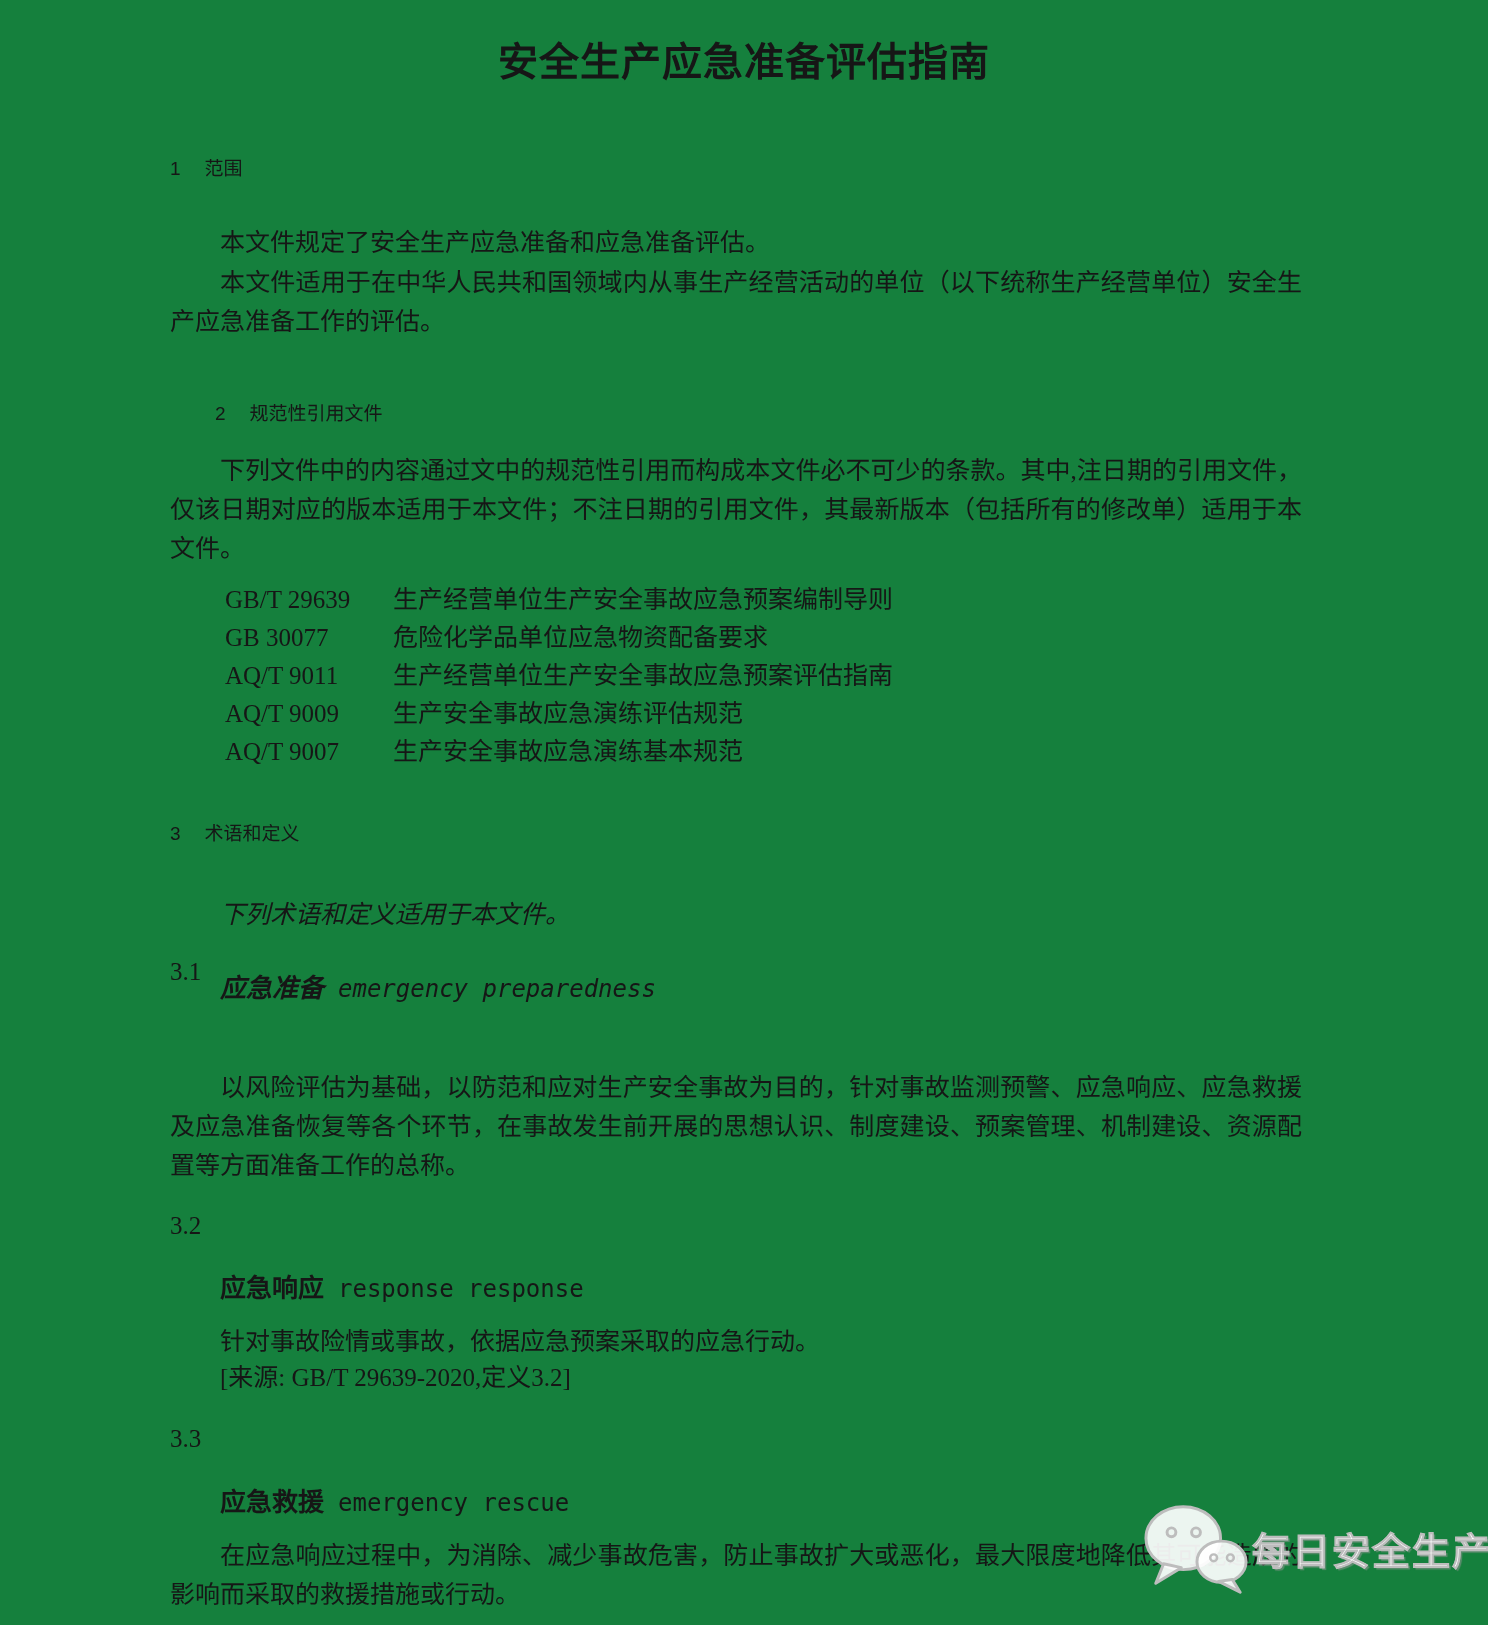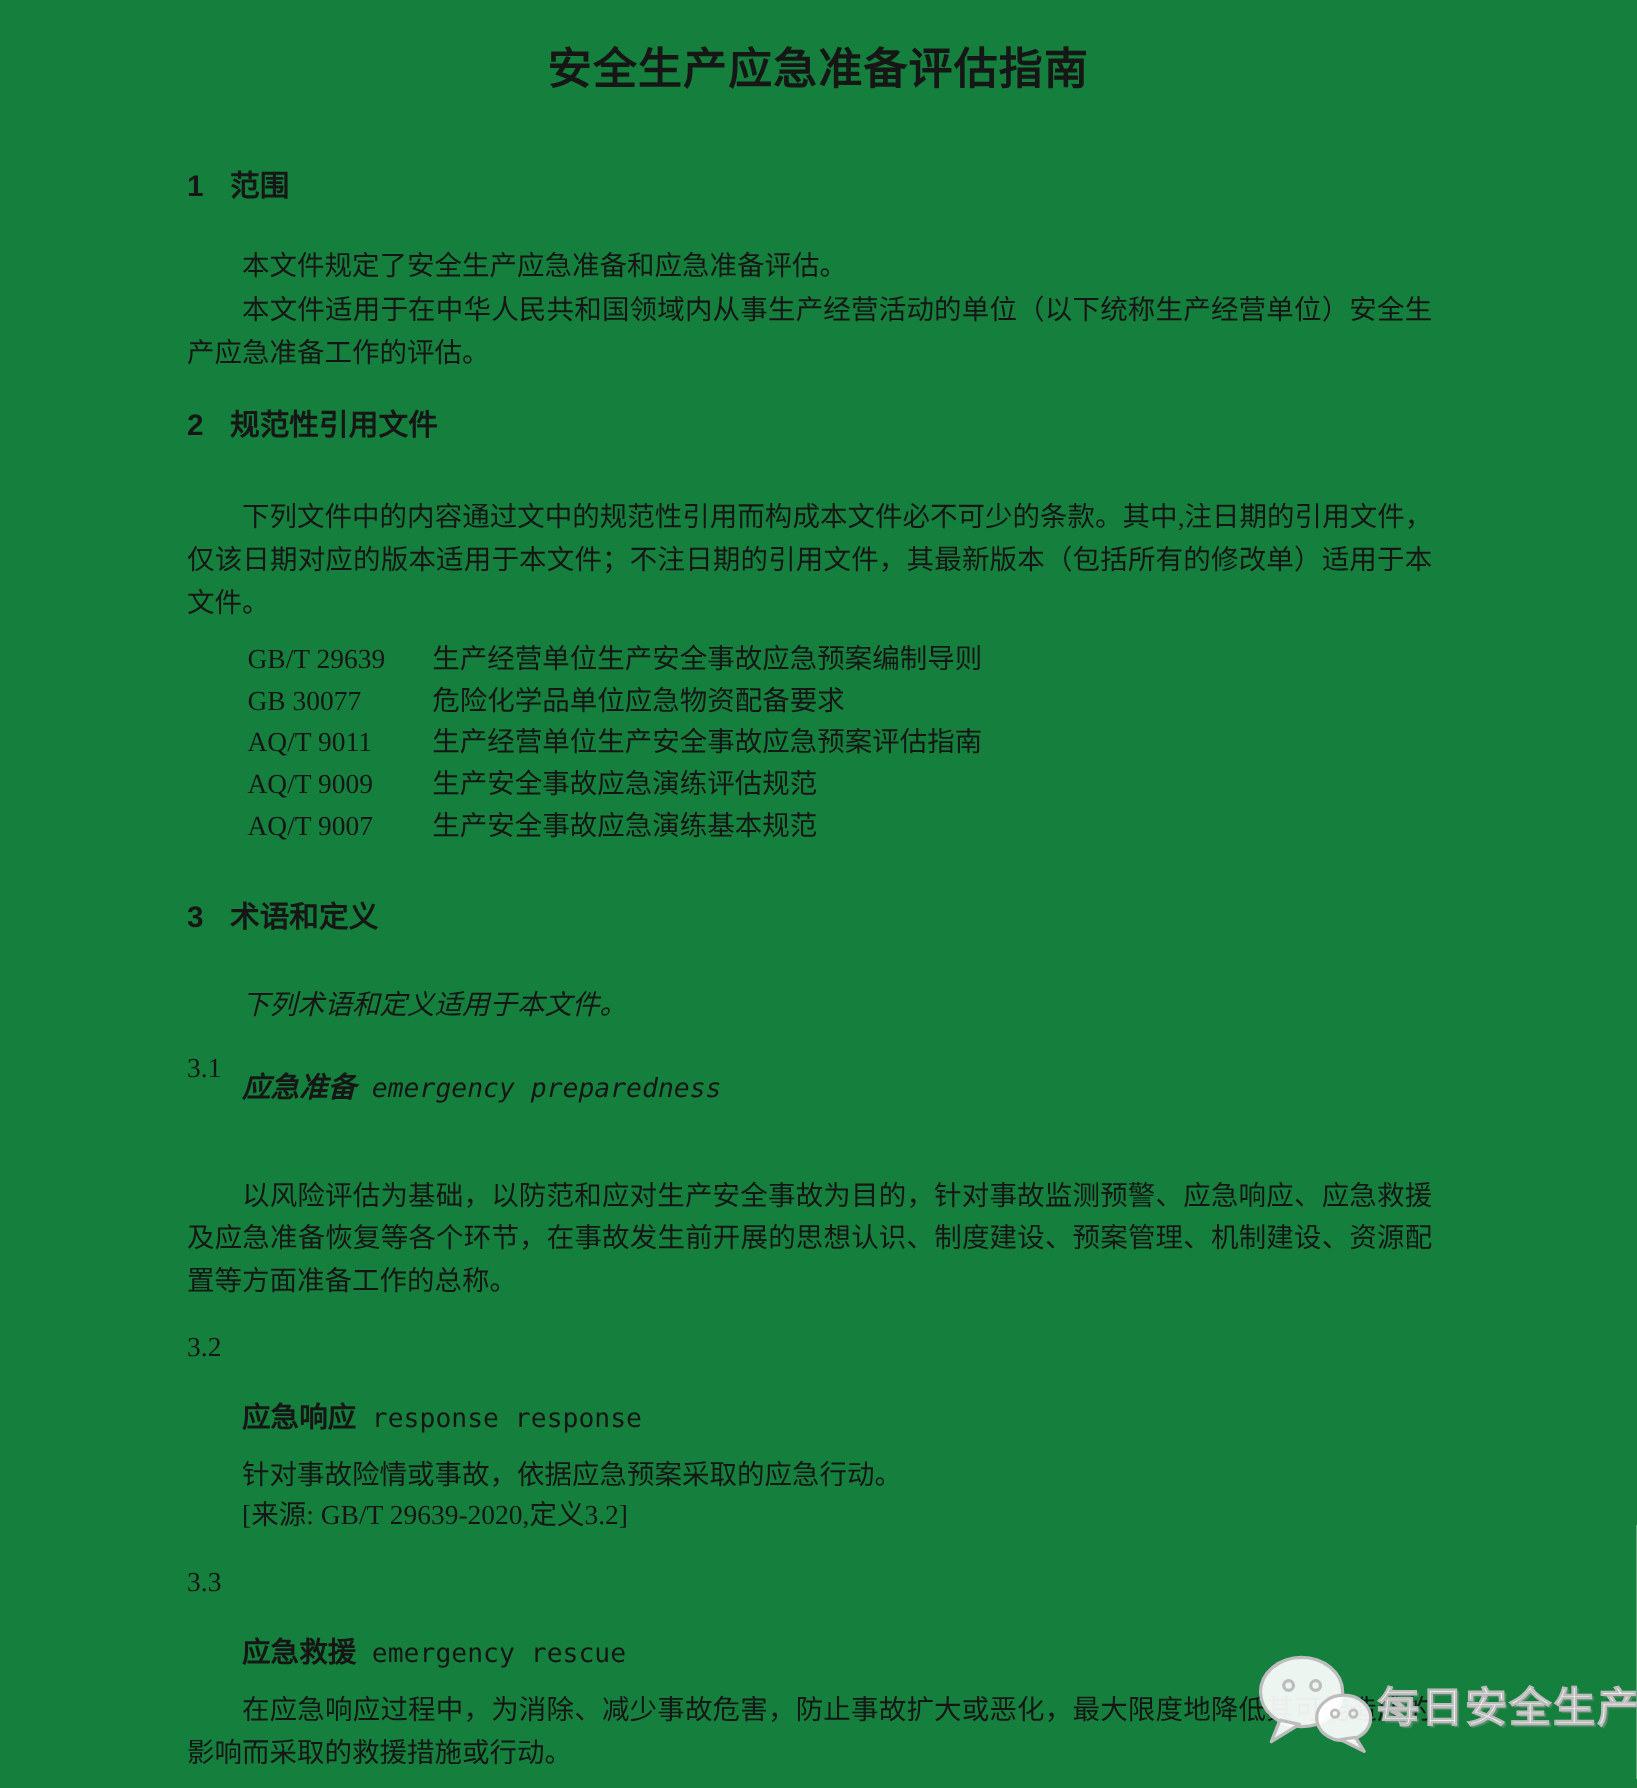--- a/index.html
+++ b/index.html
@@ -13,21 +13,21 @@
   }
   .doc-title {
     position:absolute; top:30px; left:0; width:100%;
     text-align:center;
     font-family:"Liberation Sans","DejaVu Sans",sans-serif;
     font-weight:bold; font-size:40px; letter-spacing:1px;
   }
   .blk { position:absolute; left:170px; width:1132px; }
   .sec-heading {
     font-family:"Liberation Sans","DejaVu Sans",sans-serif;
-    font-weight:bold; font-size:27px; line-height:34px;
+    font-weight:normal; font-size:19px; line-height:34px;
   }
   .sec-heading .sec-num { display:inline-block; margin-right:24px; }
   .para {
     margin:0; font-size:25px; line-height:39px;
     text-align:justify; text-indent:2em;
   }
   .ref-row { display:flex; padding-left:55px; font-size:25px; line-height:38px; }
   .ref-code { width:168px; flex:0 0 auto; }
   .ref-title { flex:1 1 auto; }
   .term-num { font-size:25px; line-height:32px; }
@@ -63,21 +63,21 @@
 <div class="page">
 
   <div class="doc-title">安全生产应急准备评估指南</div>
 
   <div class="blk sec-heading" style="top:152px;">
     <span class="sec-num">1</span><span>范围</span>
   </div>
   <p class="blk para" style="top:263px;">本文件适用于在中华人民共和国领域内从事生产经营活动的单位（以下统称生产经营单位）安全生产应急准备工作的评估。</p>
   <p class="blk para" style="top:223px;">本文件规定了安全生产应急准备和应急准备评估。</p>
 
-  <div class="blk sec-heading" style="top:369px;">
+  <div class="blk sec-heading" style="top:397px;margin-left:45px;">
     <span class="sec-num">2</span><span>规范性引用文件</span>
   </div>
   <p class="blk para" style="top:451px;">下列文件中的内容通过文中的规范性引用而构成本文件必不可少的条款。其中,注日期的引用文件，仅该日期对应的版本适用于本文件；不注日期的引用文件，其最新版本（包括所有的修改单）适用于本文件。</p>
 
   <div class="blk" style="top:581px;">
     <div class="ref-row">
       <span class="ref-code">GB/T 29639</span>
       <span class="ref-title">生产经营单位生产安全事故应急预案编制导则</span>
     </div>
     <div class="ref-row">

